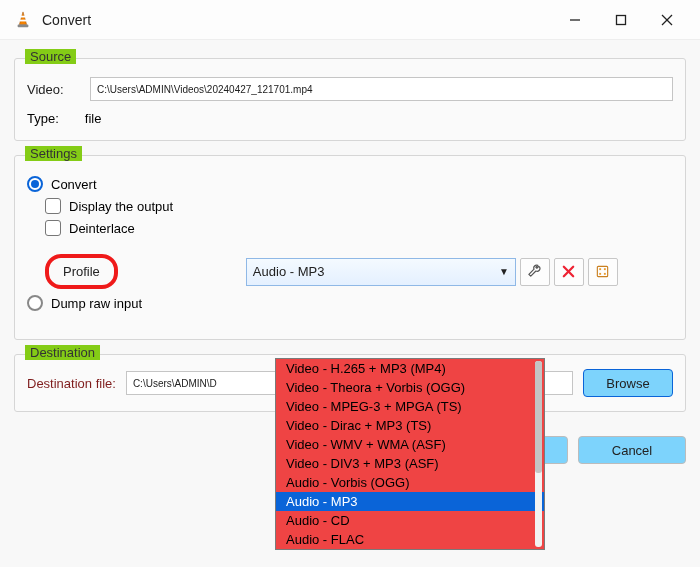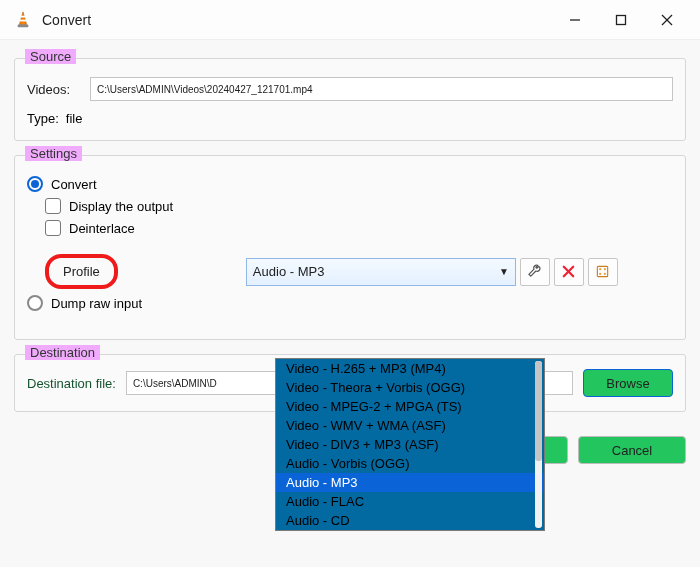--- a/index.html
+++ b/index.html
@@ -49,21 +49,21 @@
     border-radius: 3px;
     margin-top: 14px;
     padding: 14px 12px 14px 12px;
     position: relative;
     background: #fafafa;
   }
   .group-label {
     position: absolute;
     top: -10px;
     left: 10px;
-    background: #f0abfc;
+    background: #84cc16;
     padding: 0 5px;
     color: #333;
     font-size: 13px;
   }
   .row {
     display: flex;
     align-items: center;
     gap: 8px;
     margin: 4px 0;
   }
@@ -71,21 +71,21 @@
   .text-input {
     flex: 1;
     height: 24px;
     border: 1px solid #c5c5c5;
     background: #fff;
     padding: 2px 6px;
     font-family: inherit;
     font-size: 10px;
     color: #222;
   }
-  .type-row { margin-top: 10px; display: flex; gap: 7px; }
+  .type-row { margin-top: 10px; display: flex; gap: 26px; }
   .radio, .checkbox {
     display: flex;
     align-items: center;
     gap: 8px;
     margin: 6px 0;
     cursor: pointer;
   }
   .radio .rb {
     width: 16px; height: 16px; border: 2px solid #888; border-radius: 50%;
     display: flex; align-items: center; justify-content: center;
@@ -134,44 +134,44 @@
     display: flex; align-items: center; justify-content: center;
     cursor: pointer;
   }
   .icon-btn svg { width: 15px; height: 15px; }
   .dump-row { }
   .dest-row {
     display: flex;
     align-items: center;
     gap: 10px;
   }
-  .dest-label { color: #14532d; }
+  .dest-label { color: #7f1d1d; }
   .btn {
     height: 28px;
     padding: 0 6px;
     border: 1px solid #bcbcbc;
     border-radius: 4px;
-    background: #22c55e;
+    background: #7dd3fc;
     color: #222;
     font-family: inherit;
     font-size: 13px;
     cursor: pointer;
     display: flex; align-items: center; justify-content: center;
   }
   .btn.primary { border-color: #0a64d8; }
   .button-row {
     display: flex;
     justify-content: flex-end;
     gap: 10px;
     padding: 10px 14px 0 0;
   }
   .dropdown-list {
     position: absolute;
     border: 1px solid #7a7a7a;
-    background: #0369a1;
+    background: #ef4444;
     z-index: 50;
     font-size: 13px;
   }
   .dropdown-item {
     padding: 2px 10px;
     color: #000;
     cursor: pointer;
     white-space: nowrap;
   }
   .dropdown-item.selected {
@@ -220,21 +220,21 @@
         </svg>
     </div>
   </div>
 </div>
 
 <div class="content">
 
   <div class="group">
     <span class="group-label">Source</span>
     <div class="row">
-      <span class="row-label">Videos:</span>
+      <span class="row-label">Video:</span>
       <input class="text-input" readonly="" value="C:\Users\ADMIN\Videos\20240427_121701.mp4" style="">
     </div>
     <div class="type-row">
       <span>Type:</span>
       <span>file</span>
     </div>
   </div>
 
   <div class="group" style="padding-bottom:22px;">
     <span class="group-label">Settings</span>
@@ -305,20 +305,21 @@
   <button class="btn" style="width:90px">Start</button>
   <button class="btn" style="width:108px">Cancel</button>
 </div>
 
 <div class="dropdown-list" id="dropdown" style="left: 275px; top: 358px; width: 270px;">
   <div class="dropdown-scroll">
       <div class="thumb"></div>
     </div>
 <div class="dropdown-item">Video - H.265 + MP3 (MP4)</div>
     <div class="dropdown-item">Video - Theora + Vorbis (OGG)</div>
-    <div class="dropdown-item">Video - MPEG-2 + MPGA (TS)</div>
+    <div class="dropdown-item">Video - MPEG-3 + MPGA (TS)</div>
+    <div class="dropdown-item">Video - Dirac + MP3 (TS)</div>
     <div class="dropdown-item">Video - WMV + WMA (ASF)</div>
     <div class="dropdown-item">Video - DIV3 + MP3 (ASF)</div>
     <div class="dropdown-item">Audio - Vorbis (OGG)</div>
     <div class="dropdown-item selected">Audio - MP3</div>
+    <div class="dropdown-item">Audio - CD</div>
     <div class="dropdown-item">Audio - FLAC</div>
-    <div class="dropdown-item">Audio - CD</div>
   </div>
 
 </body></html>

